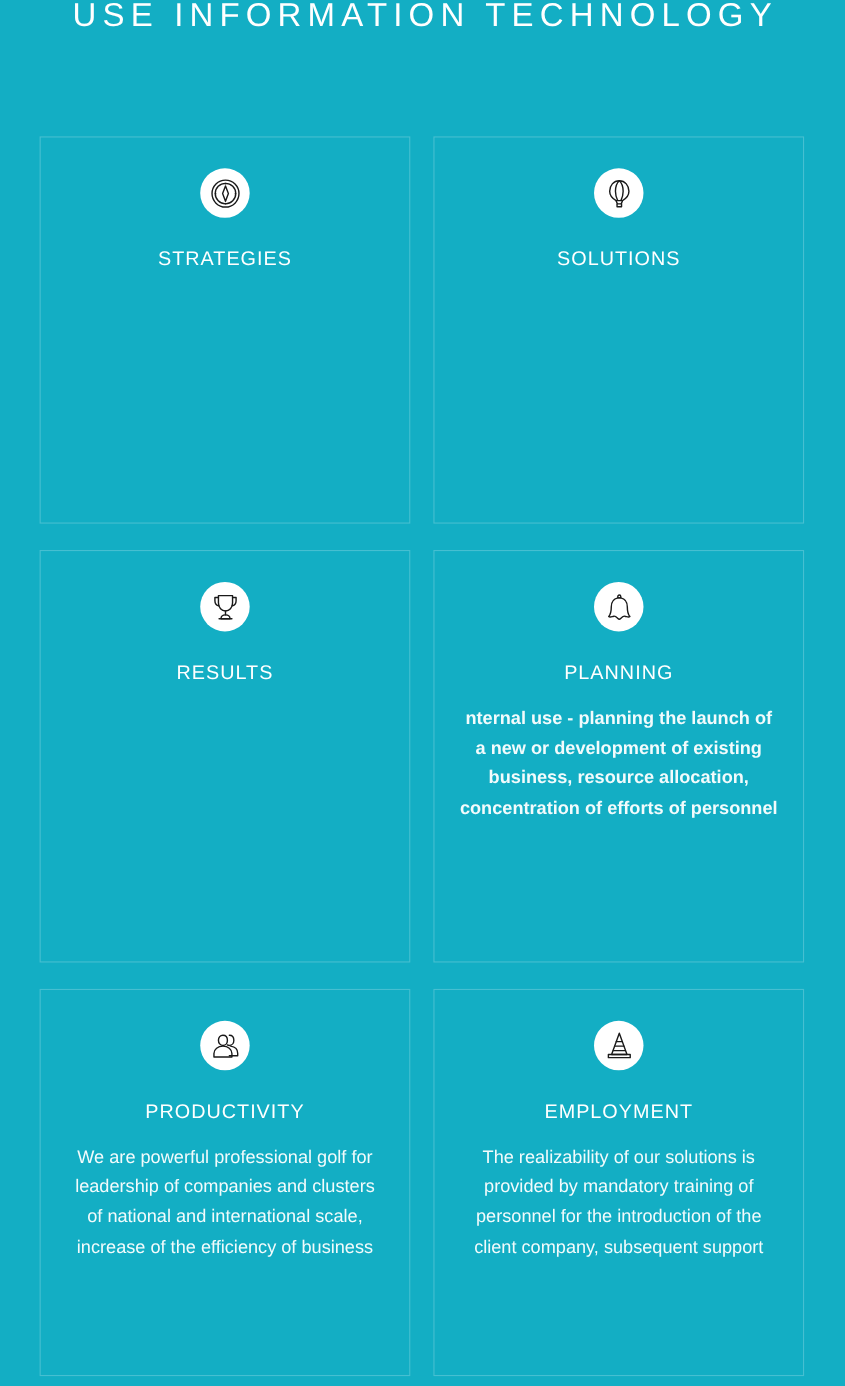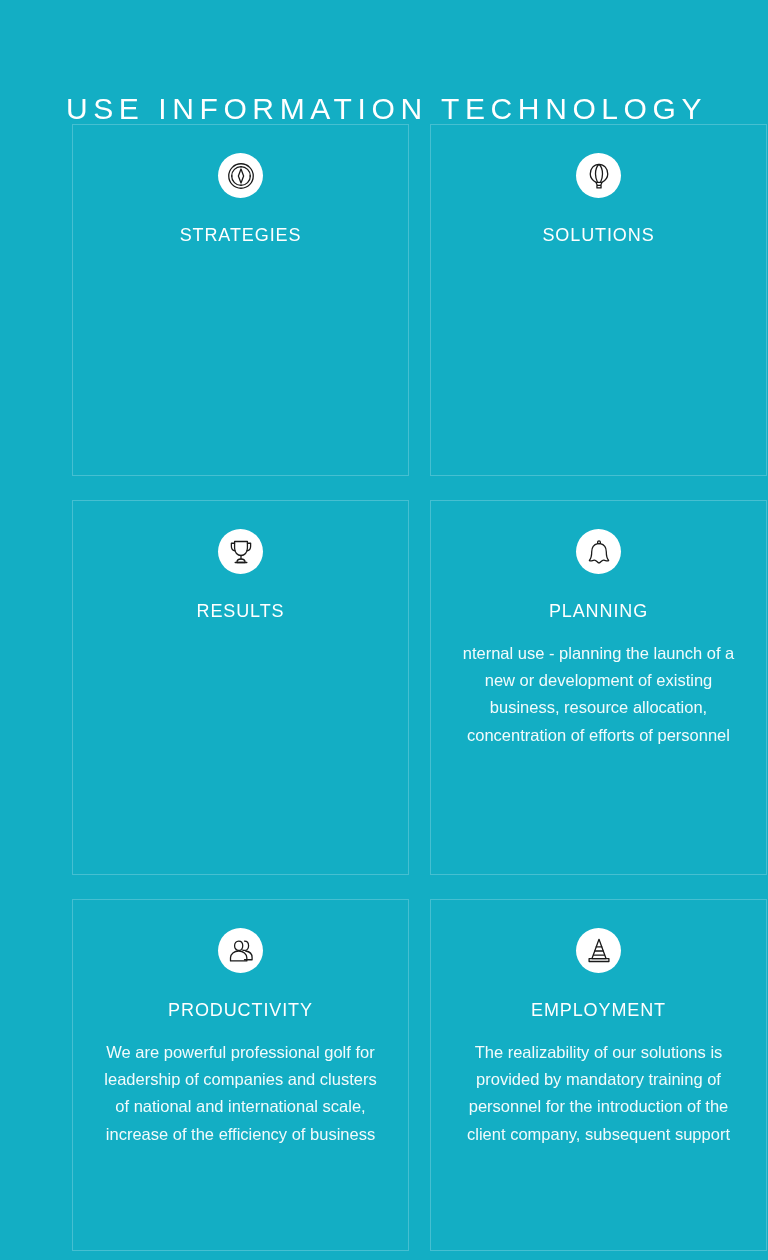--- a/index.html
+++ b/index.html
@@ -21,21 +21,21 @@
     height: 1260px;
     background: #13AEC4;
     padding: 0;
   }
 
   
   .header {
     width: 100%;
     height: 124px;
     display: flex;
-    align-items: flex-end;
+    align-items: flex-start;
     justify-content: center;
   }
 
   .poster-title {
     color: #FFFFFF;
     font-family: "Liberation Sans", sans-serif;
     font-size: 30px;
     font-weight: 300;
     letter-spacing: 5.6px;
     text-transform: uppercase;
@@ -45,21 +45,20 @@
   }
 
   
   .grid {
     display: grid;
     grid-template-columns: 337px 337px;
     grid-template-rows: 352px 375px 352px;
     column-gap: 21px;
     row-gap: 24px;
     padding: 0 36px;
-    margin-left: 36px;
   }
 
   .card {
     border: 1px solid rgba(255,255,255,0.22);
     display: flex;
     flex-direction: column;
     align-items: center;
     padding: 28px 14px 0 14px;
     position: relative;
   }
@@ -99,21 +98,21 @@
     font-weight: 400;
     line-height: 1.65;
     text-align: center;
     max-width: 300px;
   }
 
   
   .card[data-card="strategies"]   .card-body { max-width: 278px; }
   .card[data-card="solutions"]    .card-body { max-width: 270px; }
   .card[data-card="results"]      .card-body { max-width: 288px; }
-  .card[data-card="planning"]     .card-body { max-width: 290px; }
+  .card[data-card="planning"]     .card-body { max-width: 290px; font-weight: bold; }
   .card[data-card="employment"]   .card-body { max-width: 290px; }
   .card[data-card="productivity"] .card-body { max-width: 282px; }
 </style>
 </head>
 <body>
 
 <div class="poster">
 
   <div class="header">
     <h1 class="poster-title">USE INFORMATION TECHNOLOGY</h1>

